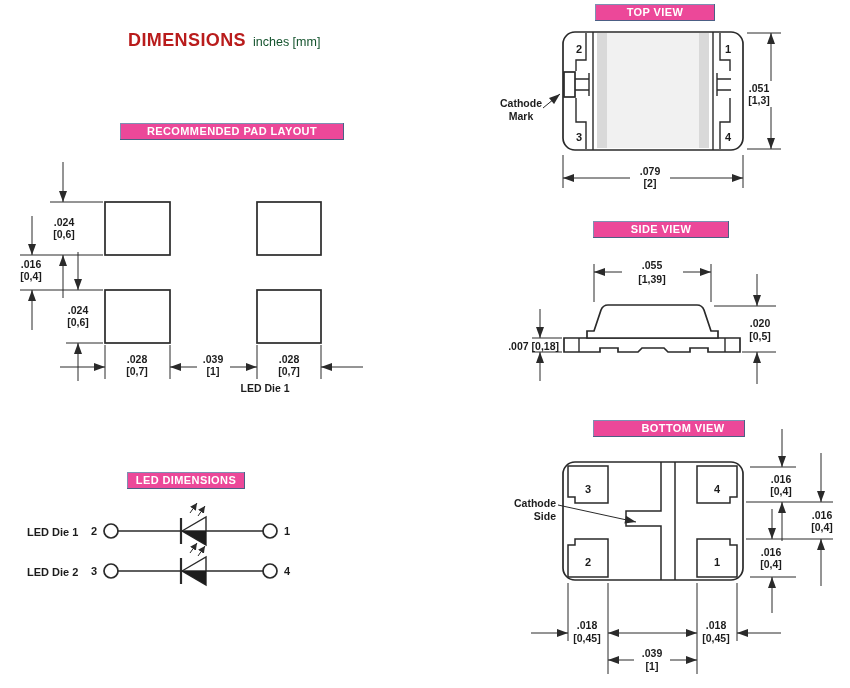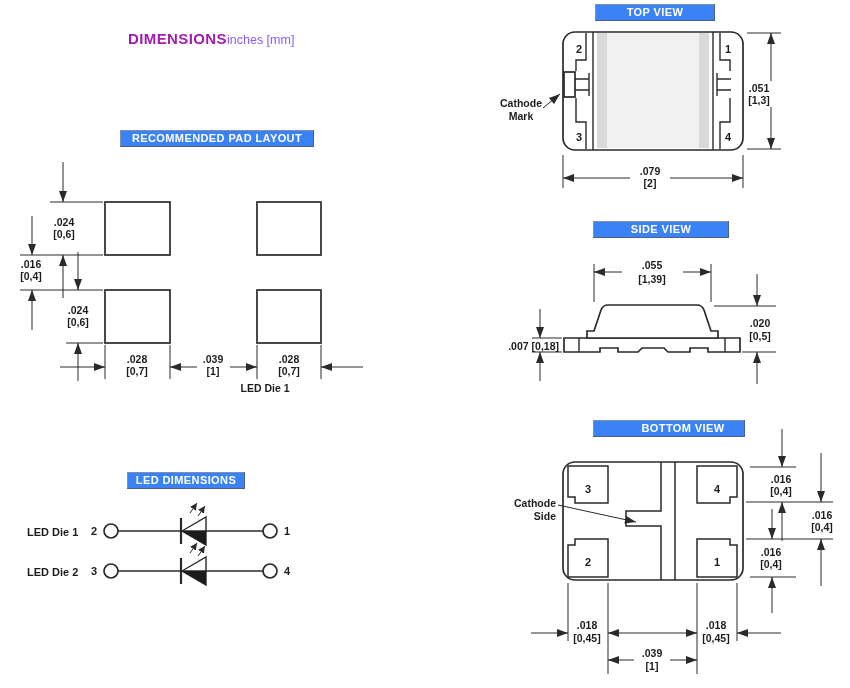--- a/index.html
+++ b/index.html
@@ -1,25 +1,25 @@
 <!DOCTYPE html>
 <html><head>
 <meta charset="utf-8">
 <style>
   html,body{margin:0;padding:0;background:#fff;}
   #canvas{position:relative;width:850px;height:688px;background:#ffffff;overflow:hidden;
           font-family:"Liberation Sans",sans-serif;}
   #canvas > svg{position:absolute;left:0;top:0;}
   .title-row{position:absolute;left:128px;top:30px;white-space:nowrap;}
-  .title-main{font-size:15px;font-weight:700;color:#a21caf;letter-spacing:.4px;}
-  .title-sub{font-size:12.5px;color:#8b5cf6;}
-  .badge{position:absolute;height:17px;line-height:17px;background:#3b82f6;color:#fff;
+  .title-main{font-size:18px;font-weight:700;color:#b91c1c;letter-spacing:.4px;}
+  .title-sub{font-size:12.5px;color:#14532d;margin-left:7px;}
+  .badge{position:absolute;height:17px;line-height:17px;background:#ec4899;color:#fff;
          font-size:11px;font-weight:700;text-align:center;letter-spacing:.4px;
          box-shadow:inset -1px -1px 0 #4c5f85, inset 1px 1px 0 #7e90b2;}
-  .b-pad{left:120px;top:130px;width:194px;}
+  .b-pad{left:120px;top:123px;width:224px;}
   .b-top{left:595px;top:4px;width:120px;}
   .b-side{left:593px;top:221px;width:136px;}
   .b-bot{left:593px;top:420px;width:124px;padding-left:28px;}
   .b-sch{left:127px;top:472px;width:118px;}
   
   .ol{fill:#fff;stroke:#2a2a2a;stroke-width:1.7;}
   .ol2{fill:none;stroke:#2a2a2a;stroke-width:1.5;}
   .ln{fill:none;stroke:#2a2a2a;stroke-width:1.4;}
   .thin{fill:none;stroke:#2a2a2a;stroke-width:1;}
   .bar{stroke:#2a2a2a;stroke-width:2.2;}

